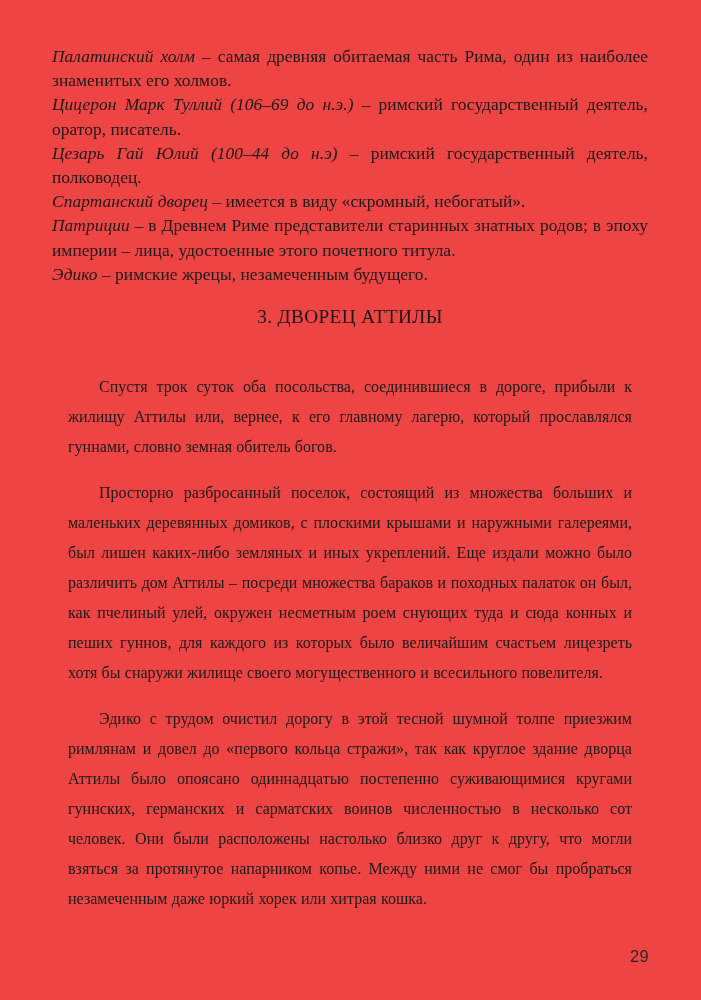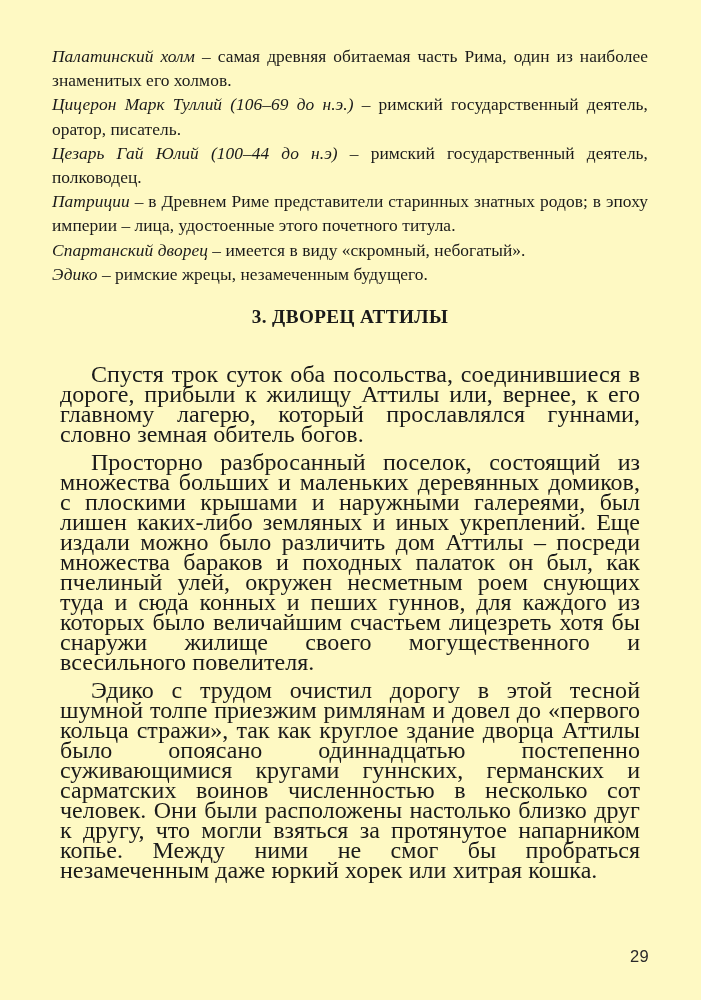--- a/index.html
+++ b/index.html
@@ -13,21 +13,21 @@
     background: #fbfbfa;
     font-family: "Liberation Serif", "DejaVu Serif", serif;
     color: #1a1a1a;
     overflow: hidden;
   }
 
   .page {
     position: relative;
     width: 701px;
     height: 1000px;
-    background: #fef9c3;
+    background: #ef4444;
     box-sizing: border-box;
   }
 
   .text-block {
     position: absolute;
     left: 52px;
     width: 596px;
   }
 
   
@@ -46,36 +46,36 @@
   .glossary-entry .term {
     font-style: italic;
   }
 
   
   .section-heading {
     top: 306px;
     width: 596px;
     text-align: center;
     font-size: 19.2px;
-    font-weight: bold;
+    font-weight: normal;
     letter-spacing: 0.4px;
     margin: 0;
   }
 
   
   .body-text {
     top: 356px;
   }
   .para {
-    font-size: 24px;
-    line-height: 20px;
+    font-size: 16px;
+    line-height: 30px;
     text-align: justify;
     text-justify: inter-word;
     text-indent: 31px;
-    margin: 8px;
+    margin: 16px;
     letter-spacing: 0.02px;
     word-spacing: 0.2px;
   }
 
   
   .folio {
     position: absolute;
     right: 52px;
     top: 925px;
     font-family: "Liberation Sans", "DejaVu Sans", sans-serif;
@@ -87,22 +87,22 @@
 </style>
 </head>
 <body>
 
 <div class="page">
 
   <div class="text-block glossary">
     <p class="glossary-entry"><span class="term">Палатинский холм</span><span> – самая древняя обитаемая часть Рима, один из наиболее знаменитых его холмов.</span></p>
     <p class="glossary-entry"><span class="term">Цицерон Марк Туллий (106–69 до н.э.)</span><span> – римский государственный деятель, оратор, писатель.</span></p>
     <p class="glossary-entry"><span class="term">Цезарь Гай Юлий (100–44 до н.э)</span><span> – римский государственный деятель, полководец.</span></p>
+    <p class="glossary-entry"><span class="term">Спартанский дворец</span><span> – имеется в виду «скромный, небогатый».</span></p>
     <p class="glossary-entry"><span class="term">Патриции</span><span> – в Древнем Риме представители старинных знатных родов; в эпоху империи – лица, удостоенные этого почетного титула.</span></p>
-    <p class="glossary-entry"><span class="term">Спартанский дворец</span><span> – имеется в виду «скромный, небогатый».</span></p>
     <p class="glossary-entry"><span class="term">Эдико</span><span> – римские жрецы, незамеченным будущего.</span></p>
   </div>
 
   <h2 class="text-block section-heading">3. ДВОРЕЦ АТТИЛЫ</h2>
 
   <div class="text-block body-text">
     <p class="para">Спустя трок суток оба посольства, соединившиеся в дороге, прибыли к жилищу Аттилы или, вернее, к его главному лагерю, который прославлялся гуннами, словно земная обитель богов.</p>
     <p class="para">Просторно разбросанный поселок, состоящий из множества больших и маленьких деревянных домиков, с плоскими крышами и наружными галереями, был лишен каких-либо земляных и иных укреплений. Еще издали можно было различить дом Аттилы – посреди множества бараков и походных палаток он был, как пчелиный улей, окружен несметным роем снующих туда и сюда конных и пеших гуннов, для каждого из которых было величайшим счастьем лицезреть хотя бы снаружи жилище своего могущественного и всесильного повелителя.</p>
     <p class="para">Эдико с трудом очистил дорогу в этой тесной шумной толпе приезжим римлянам и довел до «первого кольца стражи», так как круглое здание дворца Аттилы было опоясано одиннадцатью постепенно суживающимися кругами гуннских, германских и сарматских воинов численностью в несколько сот человек. Они были расположены настолько близко друг к другу, что могли взяться за протянутое напарником копье. Между ними не смог бы пробраться незамеченным даже юркий хорек или хитрая кошка.</p>
   </div>

